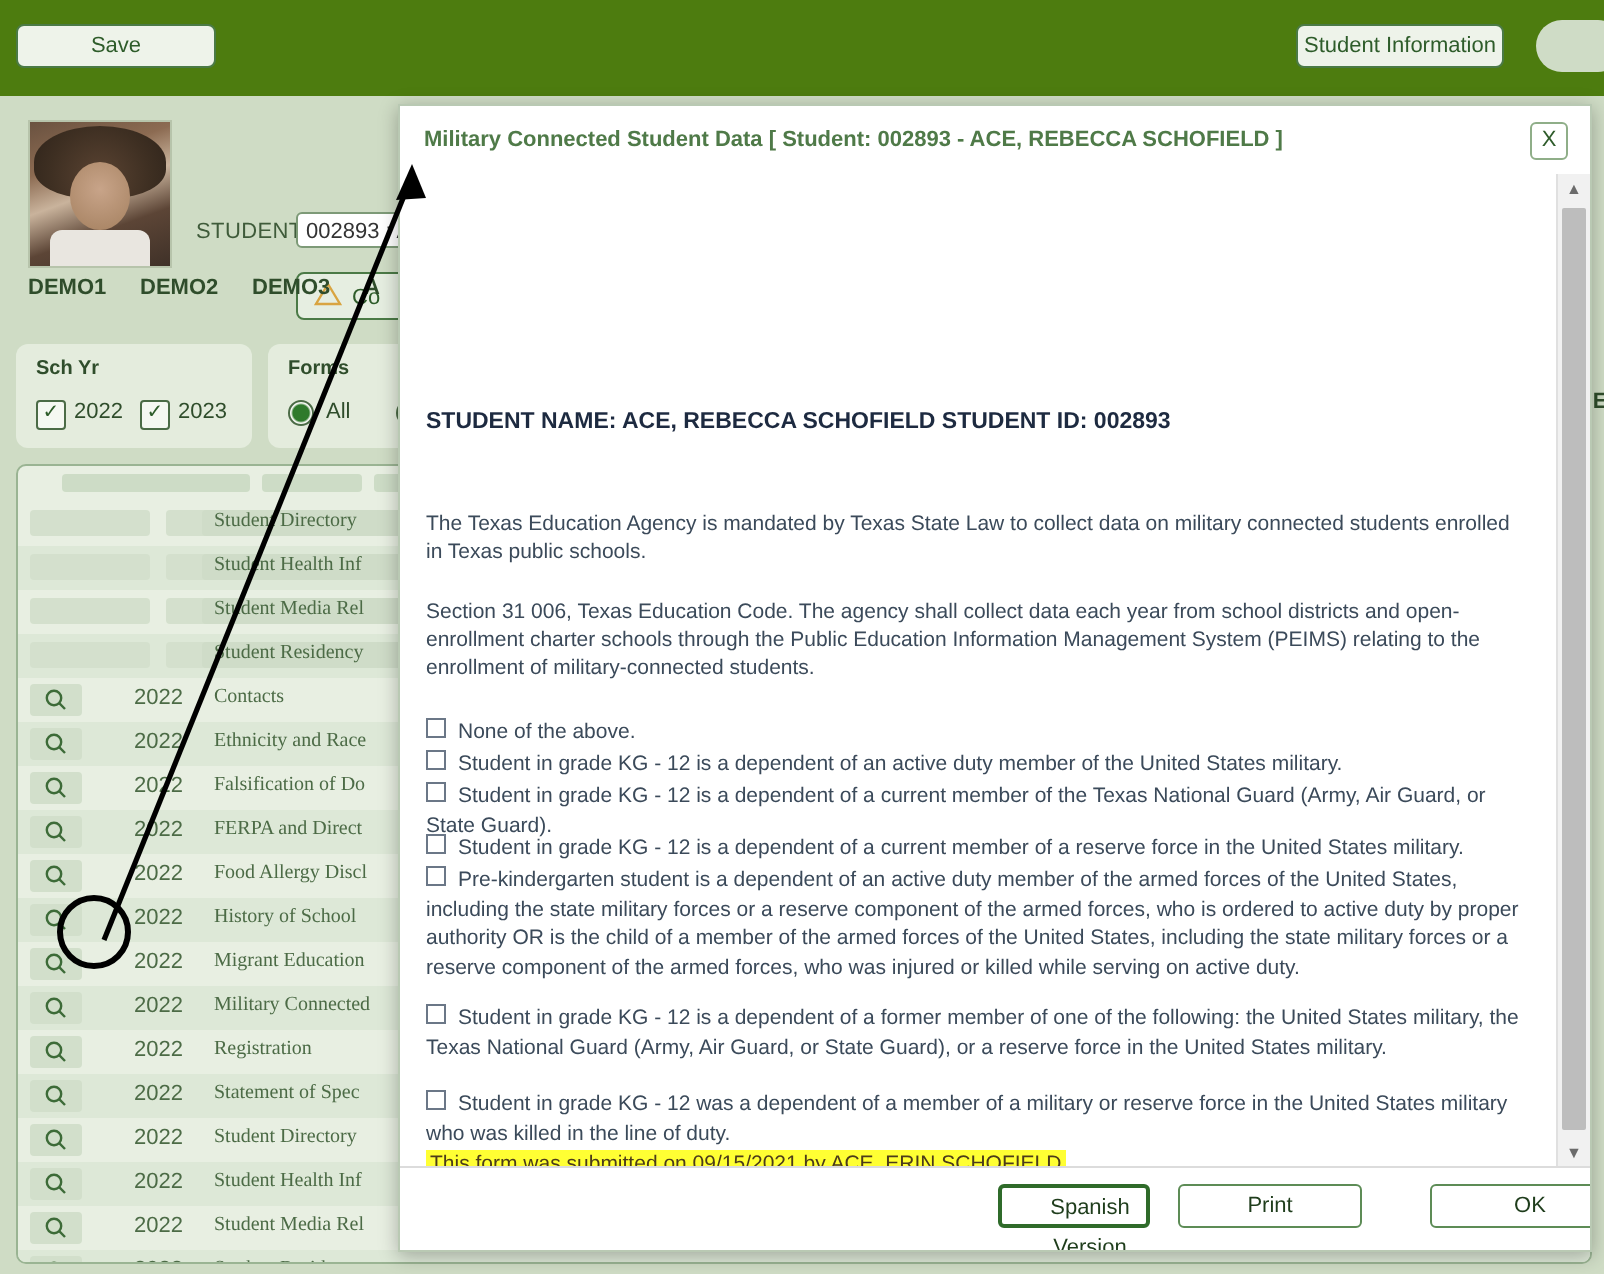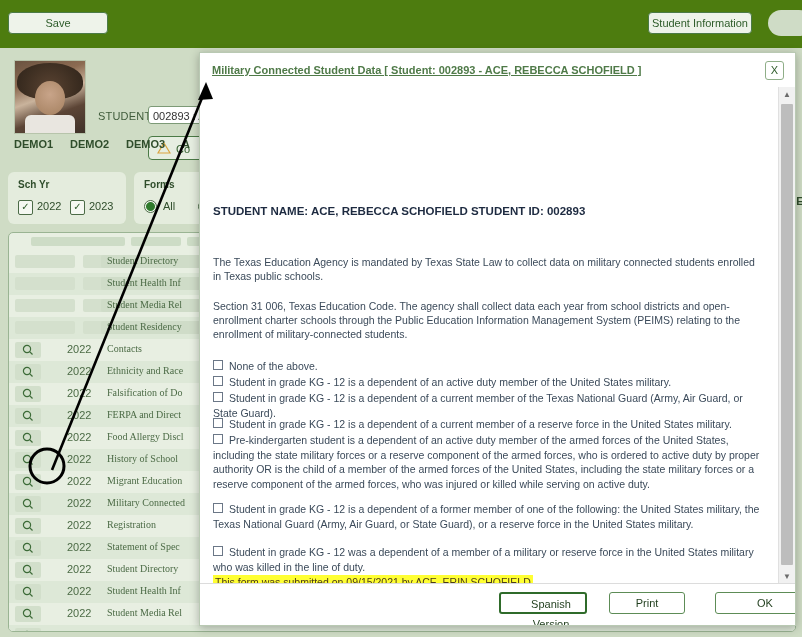--- a/index.html
+++ b/index.html
@@ -166,21 +166,20 @@
     overflow: hidden;
   }
   #dlg-header {
     position:absolute; left:0; top:0; width:595px; height:34px;
     background:#ffffff;
   }
   #dlg-title {
     position:absolute; left:12px; top:11px;
     font-size: 11px; font-weight:700; color:#4f7a48;
     white-space:nowrap;
-    text-decoration:underline;
   }
   #dlg-close {
     position:absolute; right:11px; top:8px;
     width:19px; height:19px;
     border:1px solid #8fae88; border-radius:3px;
     background:#ffffff; color:#2f5c2b;
     font-size:11px; line-height:17px; text-align:center;
     cursor:pointer; box-sizing:border-box;
   }
 
@@ -255,22 +254,22 @@
     position:absolute; left:0; bottom:0; width:595px; height:41px;
     background:#ffffff; border-top:1px solid #dcdcdc;
   }
   .dlg-btn {
     position:absolute; top:8px; height:22px;
     background:#ffffff; border:1px solid #5d8c56; border-radius:3px;
     font-size:11px; color:#1f3d1c; text-align:center; line-height:20px;
     box-sizing:border-box; cursor:pointer;
   }
   .dlg-btn.primary { border:2px solid #2f6b2a; }
-  #btn-spanish { left:299px; width:88px;padding-left:16px; }
-  #btn-print   { left:409px; width:76px; }
+  #btn-spanish { left:299px; width:76px;padding-left:16px; }
+  #btn-print   { left:389px; width:92px; }
   #btn-ok      { left:515px; width:100px; }
 
   
   #annot { position:absolute; left:0; top:0; width:802px; height:637px; pointer-events:none; }
 </style>
 </head>
 <body>
 
 <div id="app-bg">
 

